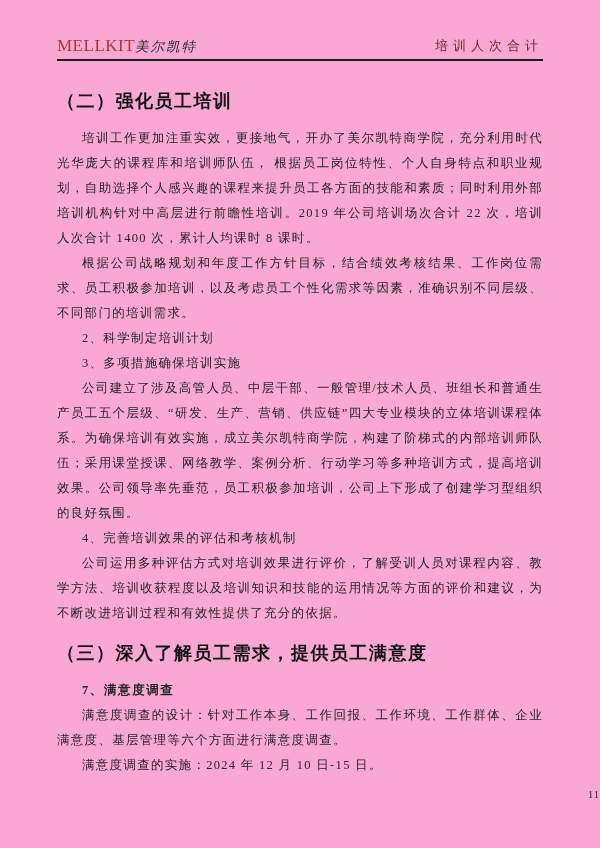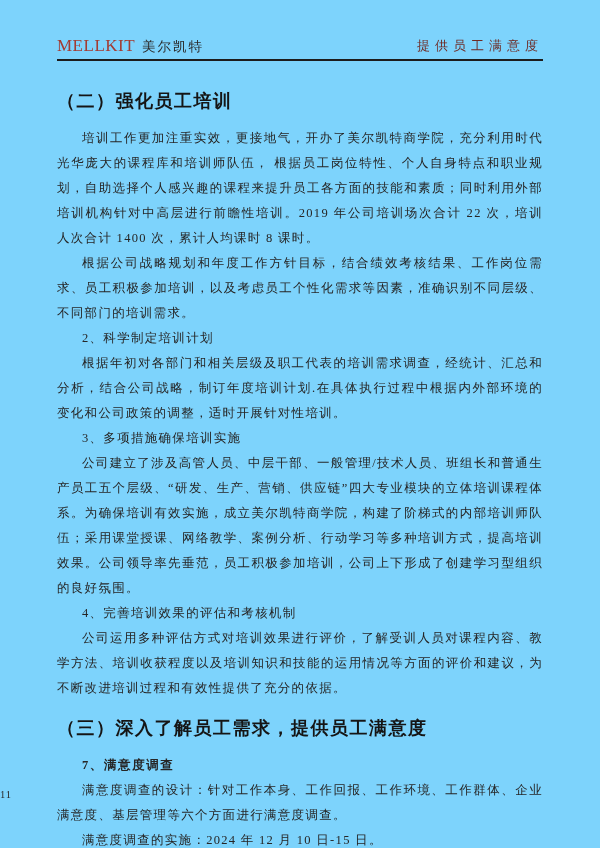--- a/index.html
+++ b/index.html
@@ -1,21 +1,21 @@
 <!DOCTYPE html>
 <html><head>
 <meta charset="utf-8">
 <style>
   html, body { margin: 0; padding: 0; background: #e8e8e8; }
   .page {
     position: relative;
     width: 600px;
     height: 848px;
     margin: 0 auto;
-    background: #7dd3fc;
+    background: #f9a8d4;
     box-sizing: border-box;
     padding: 36px 57px 0 57px;
     font-family: "Liberation Serif", serif;
     color: #262626;
     overflow: hidden;
   }
   .header {
     display: flex;
     justify-content: space-between;
     align-items: flex-end;
@@ -24,22 +24,22 @@
   }
   .logo { display: flex; align-items: baseline; }
   .logo-en {
     font-size: 17px;
     letter-spacing: 0.5px;
     color: #A33B32;
   }
   .logo-cn {
     font-size: 13.5px;
     color: #2b2b2b;
-    margin-left: 7px;
     letter-spacing: 2px;
+    font-style: italic;
   }
   .doc-title {
     font-size: 13px;
     color: #6E2A24;
     letter-spacing: 5px;
     padding-bottom: 1px;
   }
   .section-heading {
     font-family: "Liberation Sans", sans-serif;
     font-weight: bold;
@@ -56,45 +56,44 @@
     text-indent: 2em;
     letter-spacing: 1.3px;
     margin: 0;
   }
   .subhead { text-align: left; }
   .subhead.bold { font-weight: bold; letter-spacing: 1.6px; }
   .page-number {
     position: absolute;
     left: 0; right: 0;
     bottom: 48px;
-    text-align: left;
+    text-align: right;
     font-size: 10.5px;
     color: #2b2b2b;
     letter-spacing: 1px;
   }
 </style>
 </head>
 <body>
 
 <div class="page">
 
   <div class="header">
     <div class="logo">
       <span class="logo-en">MELLKIT</span>
       <span class="logo-cn">美尔凯特</span>
     </div>
-    <div class="doc-title">提供员工满意度</div>
+    <div class="doc-title">培训人次合计</div>
   </div>
 
   <div class="section">
     <div class="section-heading">（二）强化员工培训</div>
     <p class="para">培训工作更加注重实效，更接地气，开办了美尔凯特商学院，充分利用时代光华庞大的课程库和培训师队伍， 根据员工岗位特性、个人自身特点和职业规划，自助选择个人感兴趣的课程来提升员工各方面的技能和素质；同时利用外部培训机构针对中高层进行前瞻性培训。2019 年公司培训场次合计 22 次，培训人次合计 1400 次，累计人均课时 8 课时。</p>
     <p class="para">根据公司战略规划和年度工作方针目标，结合绩效考核结果、工作岗位需求、员工积极参加培训，以及考虑员工个性化需求等因素，准确识别不同层级、不同部门的培训需求。</p>
     <p class="subhead">2、科学制定培训计划</p>
-    <p class="para">根据年初对各部门和相关层级及职工代表的培训需求调查，经统计、汇总和分析，结合公司战略，制订年度培训计划.在具体执行过程中根据内外部环境的变化和公司政策的调整，适时开展针对性培训。</p>
     <p class="subhead">3、多项措施确保培训实施</p>
     <p class="para">公司建立了涉及高管人员、中层干部、一般管理/技术人员、班组长和普通生产员工五个层级、“研发、生产、营销、供应链”四大专业模块的立体培训课程体系。为确保培训有效实施，成立美尔凯特商学院，构建了阶梯式的内部培训师队伍；采用课堂授课、网络教学、案例分析、行动学习等多种培训方式，提高培训效果。公司领导率先垂范，员工积极参加培训，公司上下形成了创建学习型组织的良好氛围。</p>
     <p class="subhead">4、完善培训效果的评估和考核机制</p>
     <p class="para">公司运用多种评估方式对培训效果进行评价，了解受训人员对课程内容、教学方法、培训收获程度以及培训知识和技能的运用情况等方面的评价和建议，为不断改进培训过程和有效性提供了充分的依据。</p>
   </div>
 
   <div class="section">
     <div class="section-heading second">（三）深入了解员工需求，提供员工满意度</div>
     <p class="subhead bold">7、满意度调查</p>
     <p class="para">满意度调查的设计：针对工作本身、工作回报、工作环境、工作群体、企业满意度、基层管理等六个方面进行满意度调查。</p>

